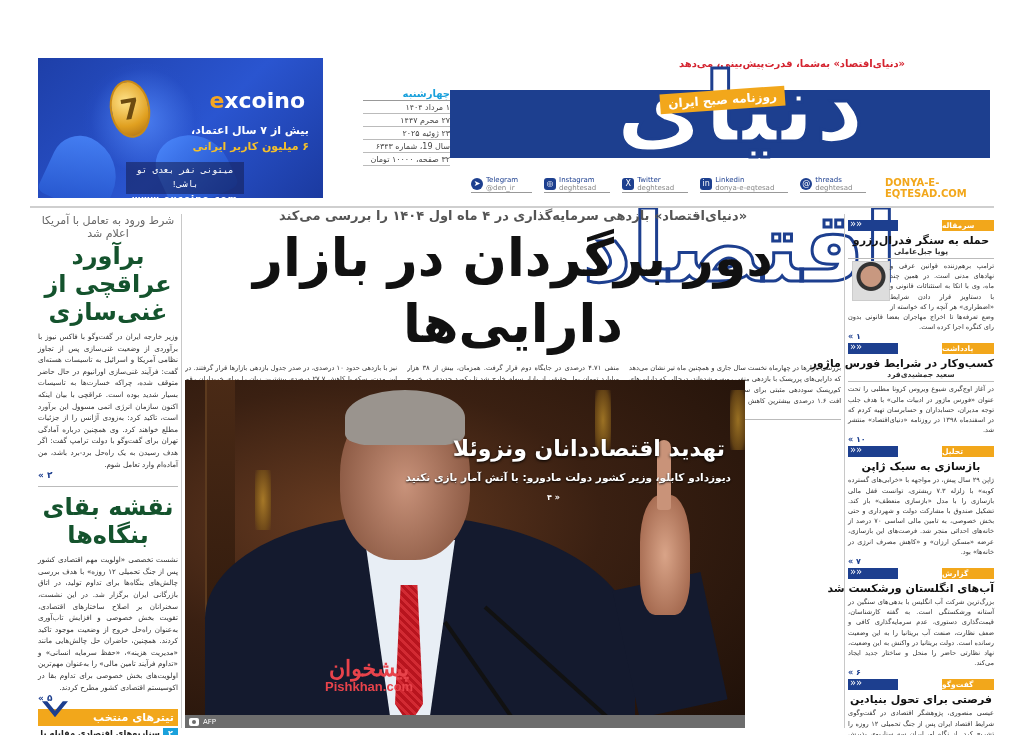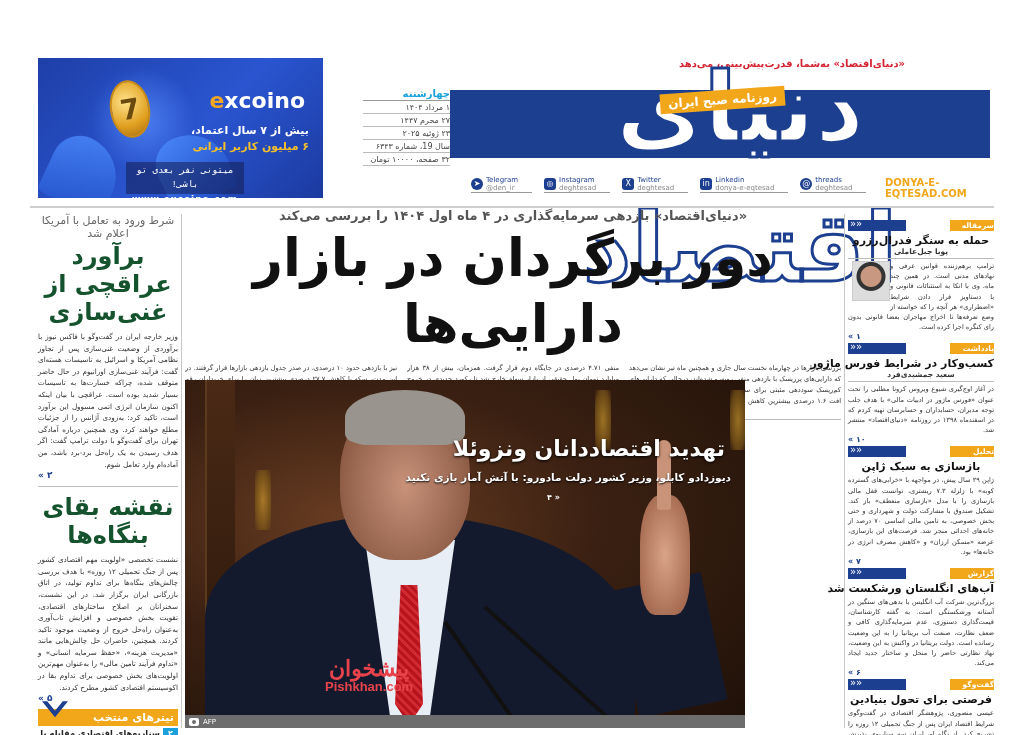--- a/index.html
+++ b/index.html
@@ -83,21 +83,21 @@
   .photo .cam { width: 10px; height: 8px; background: #fff; border-radius: 2px; position: relative; }
   .photo .cam::after { content: ""; position: absolute; left: 3px; top: 2px; width: 4px; height: 4px; border-radius: 50%; background: #6d6d6d; }
   .photo .credit { font-size: 7px; color: #fff; }
   .watermark { position: absolute; left: 140px; top: 275px; text-align: center; color: #e8434b; }
   .watermark .fa { font: bold 22px "DejaVu Serif", serif; direction: rtl; }
   .watermark .en { font: bold 13px "Liberation Sans", sans-serif; margin-top: -2px; }
 
   
   .rightcol { position: absolute; left: 818px; top: 218px; width: 146px; direction: rtl; }
   .sec { display: flex; height: 11px; margin-top: 2px; }
-  .sec .tag { background: #f2a71b; color: #fff; font: bold 7.5px "DejaVu Sans", sans-serif; width: 44px; text-align: right; line-height: 11px; margin-left: 40px; }
+  .sec .tag { background: #f2a71b; color: #fff; font: bold 7.5px "DejaVu Sans", sans-serif; width: 52px; text-align: left; line-height: 11px; margin-left: 40px; }
   .sec .bar { flex: 1; background: #1d3f8f; margin-right: 4px; position: relative; }
   .sec .bar::after { content: "\00AB\00AB"; position: absolute; left: 2px; top: -2px; color: #fff; font-size: 10px; }
   .rh { font: bold 11px "DejaVu Sans", sans-serif; color: #111; text-align: center; margin-top: 3px; white-space: nowrap; }
   .author { font: bold 7.5px "DejaVu Sans", sans-serif; color: #333; text-align: center; border-bottom: 1px solid #bbb; padding-bottom: 2px; }
   .rbody { font-size: 6.6px; color: #333; line-height: 10.2px; text-align: justify; margin-top: 2px; }
   .portrait { float: left; width: 38px; height: 40px; margin: 2px 0 2px 4px; background: radial-gradient(circle at 50% 38%,#c89880 0 10px,#333 11px 14px,#ddd 15px); border: 1px solid #ccc; }
   .rpref { color: #1d3f8f; font: bold 8px "DejaVu Sans", sans-serif; text-align: left; clear: both; }
 </style>
 </head>
 <body>

